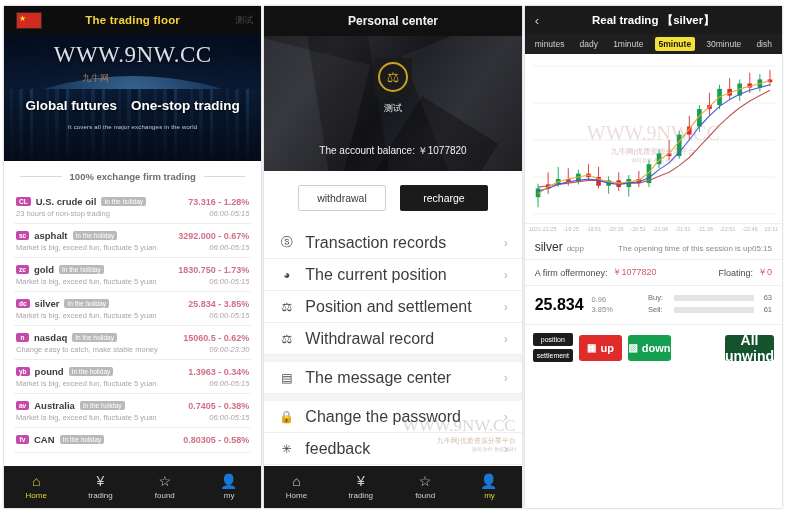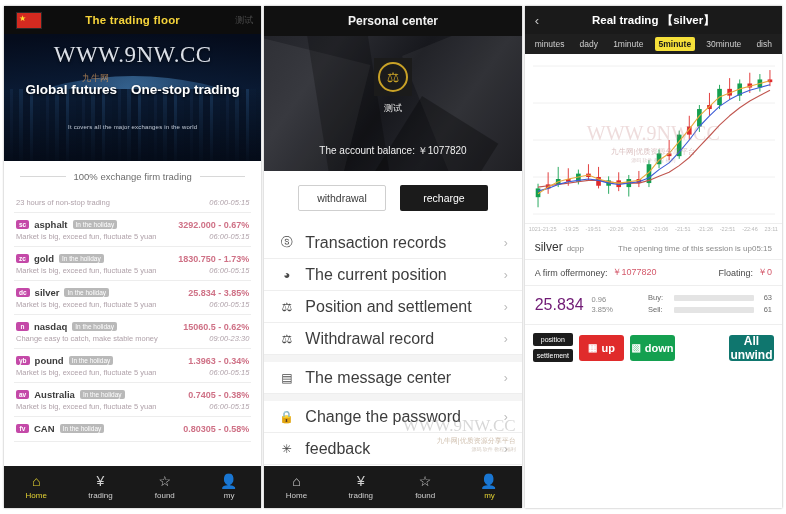--- a/index.html
+++ b/index.html
@@ -73,40 +73,41 @@
     font-family: "Liberation Serif", serif;
     font-size: 23px; color: rgba(238,242,250,.92);
     letter-spacing: .5px;
     text-shadow: 0 1px 3px rgba(0,0,0,.7);
   }
   .p1-cn {
     position: absolute; top: 38px; left: 78px;
     font-size: 9px; color: rgba(210,150,90,.75);
   }
   .p1-slogans {
-    position: absolute; top: 48px; left: 0; right: 0;
+    position: absolute; top: 64px; left: 0; right: 0;
     display: flex; justify-content: center; gap: 14px;
     color: #ffffff; font-size: 13.5px; font-weight: 700;
     text-shadow: 0 1px 3px rgba(0,0,0,.8);
   }
   .p1-sub {
     position: absolute; top: 90px; left: 0; right: 0; text-align: center;
     font-size: 6px; color: rgba(220,228,240,.85);
     letter-spacing: .2px;
   }
   .p1-cta {
     position: absolute; top: 104px; left: 50%; transform: translateX(-50%);
     background: #f2e02a; color: #8a7400;
     font-size: 8px; font-weight: 700;
     padding: 4px 16px; border-radius: 3px;
     border: none;
   }
   .p1-divider {
     display: flex; align-items: center; gap: 8px;
     padding: 10px 16px 8px;
+    font-weight: bold;
   }
   .p1-divider .line { flex: 1; height: 1px; background: #d8d8d8; }
   .p1-divider .txt { font-size: 9.5px; color: #6d6d6d; white-space: nowrap; }
 
   .mkt-list { padding: 0 10px; }
   .mkt-row { border-bottom: 1px solid #ededed; padding: 6px 2px 5px; }
   .mkt-top { display: flex; align-items: center; }
   .mkt-badge {
     background: #c449a8; color: #fff;
     font-size: 6.5px; font-weight: 700;
@@ -282,21 +283,21 @@
     display: flex; align-items: center;
     padding: 6px 10px; border-bottom: 1px solid #eee;
     font-size: 9px; color: #4a4a4a;
   }
   .p3-moneyrow .val { color: #d4596b; margin-left: 5px; }
   .p3-moneyrow .right { margin-left: auto; }
   .p3-quote {
     display: flex; align-items: center;
     padding: 7px 10px; border-bottom: 1px solid #eee;
   }
-  .p3-last { font-size: 16px; color: #701a75; font-weight: 400; }
+  .p3-last { font-size: 16px; color: #000000; font-weight: 700; }
   .p3-chg { margin-left: 8px; font-size: 7.5px; color: #8a8a8a; line-height: 10px; }
   .p3-bars { margin-left: auto; }
   .bar-line { display: flex; align-items: center; gap: 4px; margin-bottom: 3px; }
   .bar-label { font-size: 7.5px; color: #6a6a6a; width: 22px; }
   .bar-track { width: 80px; height: 6px; background: #e4e4e4; border-radius: 1px; overflow: hidden; }
   .bar-fill { height: 100%; }
   .bar-val { font-size: 7.5px; color: #6a6a6a; width: 14px; text-align: right; }
   .p3-actions {
     display: flex; align-items: center; gap: 6px;
     padding: 8px 8px 10px;
@@ -307,21 +308,21 @@
     font-size: 7px; padding: 3px 4px; border-radius: 2px;
     text-align: center;
   }
   .act-btn {
     flex: 1; height: 26px; border: none; border-radius: 3px;
     color: #fff; font-size: 11px; font-weight: 600;
     display: flex; align-items: center; justify-content: center; gap: 4px;
   }
   .act-up { background: #e02b2b; }
   .act-down { background: #14a050; }
-  .act-unwind { background: #0f766e; font-size: 12px; margin-left: 48px; }
+  .act-unwind { background: #14532d; font-size: 14px; margin-left: 48px; }
   .act-btn .ic { font-size: 10px; }
 </style>
 </head>
 <body>
 
 <div class="stage">
 
   <div class="panel">
     <div class="p1-header">
       <div class="p1-flag"></div>
@@ -342,20 +343,26 @@
     </div>
 
     <div class="p1-divider">
       <div class="line"></div>
       <div class="txt">100% exchange firm trading</div>
       <div class="line"></div>
     </div>
 
     <div class="mkt-list" id="market-list">
         <div class="mkt-row">
+          <div class="mkt-top">
+            <span class="mkt-badge">CL</span>
+            <span class="mkt-name">U.S. crude oil</span>
+            <span class="mkt-tag">In the holiday</span>
+            <span class="mkt-price">73.316 - 1.28%</span>
+          </div>
           <div class="mkt-bot">
             <span class="mkt-desc">23 hours of non-stop trading</span>
             <span class="mkt-time">06:00-05:15</span>
           </div>
         </div>
         <div class="mkt-row">
           <div class="mkt-top">
             <span class="mkt-badge">sc</span>
             <span class="mkt-name">asphalt</span>
             <span class="mkt-tag">In the holiday</span>

